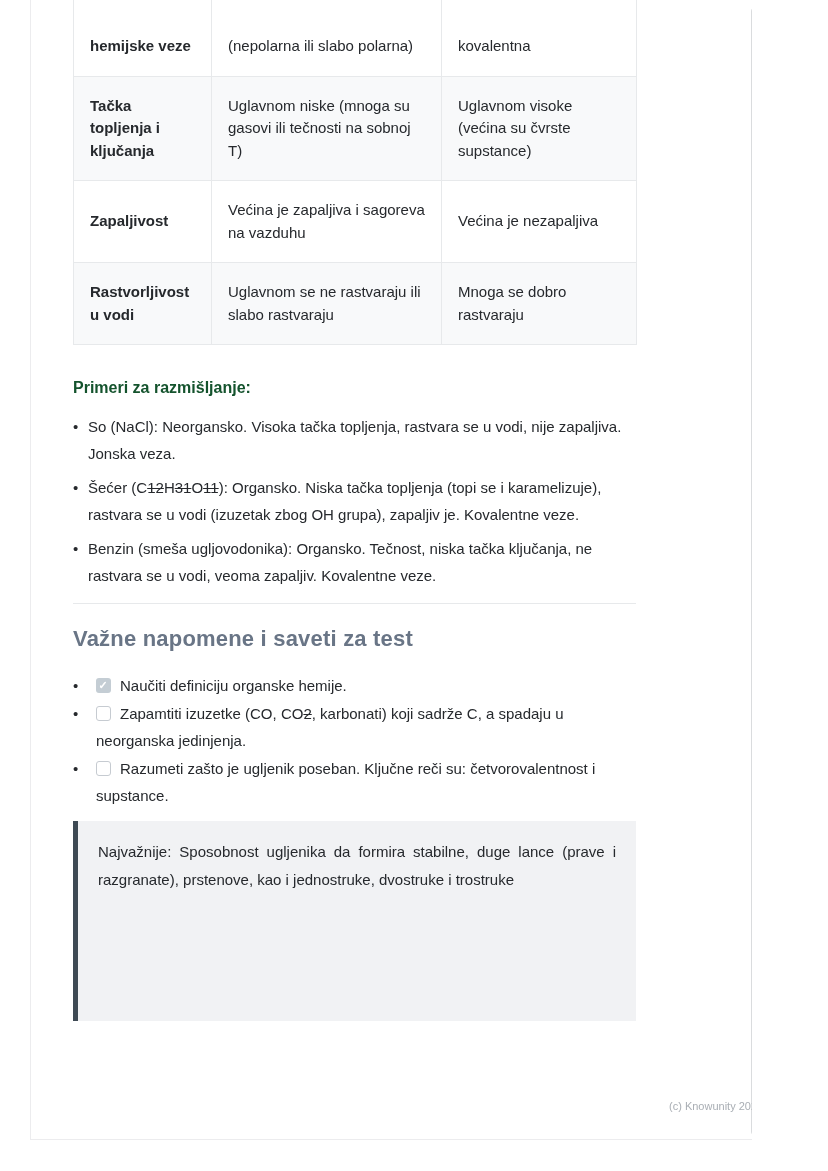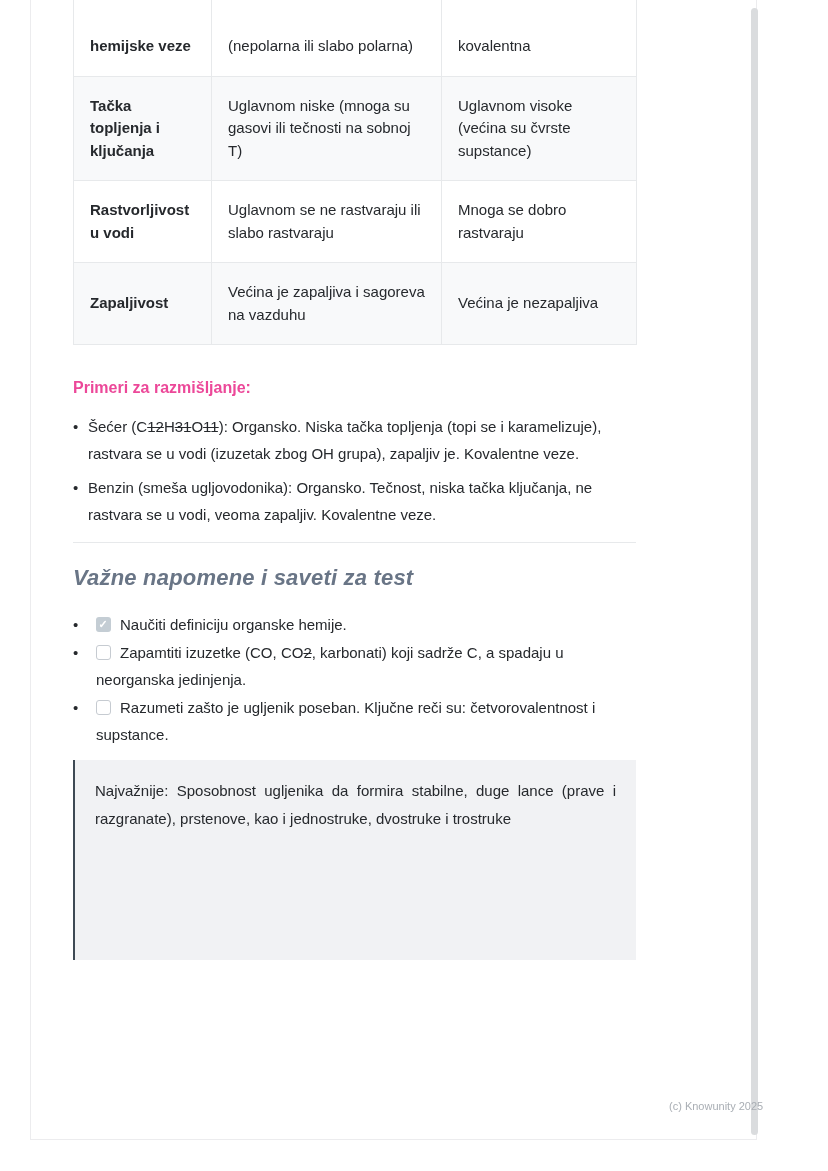--- a/index.html
+++ b/index.html
@@ -1,41 +1,41 @@
 <!DOCTYPE html>
 <html><head>
 <meta charset="utf-8">
 <style>
   html,body{margin:0;padding:0;background:#ffffff;}
   .viewport{
-    position:relative;width:828px;height:1171px;overflow:hidden;background:#ffffff;
+    position:relative;width:752px;height:1171px;overflow:hidden;background:#ffffff;
     font-family:"Liberation Sans",sans-serif;color:#26292d;
   }
   .page{
     position:absolute;left:30px;top:-65px;width:727px;height:1205px;
     background:#ffffff;border:1px solid #ececee;box-sizing:border-box;overflow:hidden;
   }
   .content{margin-left:42px;width:563px;}
   table{border-collapse:collapse;width:563px;font-size:15px;line-height:1.5;table-layout:fixed;}
   td{border:1px solid #e7e9eb;vertical-align:middle;padding:18px 16px;word-wrap:break-word;}
   tr:nth-child(even) td{background:#f8f9fa;}
   td.c1{font-weight:700;}
   tr.cut td{padding-top:98px;vertical-align:top;}
-  h3.examples-heading{margin:34px 0 16px 0;font-size:16px;font-weight:700;color:#ec4899;}
+  h3.examples-heading{margin:34px 0 16px 0;font-size:16px;font-weight:700;color:#14532d;}
   ul{margin:0;padding:0;list-style:none;font-size:15px;line-height:27px;}
   ul.examples li{position:relative;padding-left:15px;margin-bottom:7px;}
   ul li::before{content:"\2022";position:absolute;left:0;top:0;color:#26292d;}
   hr.divider{border:none;border-top:1px solid #e7e9eb;margin:14px 0 22px 0;}
-  h2.notes-heading{margin:8px 0 20px 0;font-size:22px;font-weight:700;letter-spacing:.2px;font-style:italic;}
+  h2.notes-heading{margin:8px 0 20px 0;font-size:22px;font-weight:700;letter-spacing:.2px;}
   ul.checklist li{position:relative;padding-left:23px;margin-bottom:1px;}
   .checkbox{display:inline-block;width:15px;height:15px;border-radius:3px;vertical-align:-2px;margin-right:9px;box-sizing:border-box;position:relative;}
   .checkbox.unchecked{border:1.5px solid #c6cbd1;background:#ffffff;}
   .checkbox.checked{background:#c4cdd4;}
   .checkbox.checked::after{content:"\2713";position:absolute;left:2.5px;top:-6px;color:#ffffff;font-size:11px;font-weight:700;line-height:15px;top:0;}
-  .callout{margin-top:12px;background:#f1f2f4;border-left:2px solid #ef4444;padding:17px 20px;font-size:15px;line-height:28px;text-align:justify;min-height:200px;box-sizing:border-box;width:563px;}
+  .callout{margin-top:12px;background:#f1f2f4;border-left:5px solid #ef4444;padding:17px 20px;font-size:15px;line-height:28px;text-align:justify;min-height:200px;box-sizing:border-box;width:563px;}
   .b{font-weight:400;}
   .strike{text-decoration:line-through;}
   .scrollbar{position:absolute;left:751px;top:8px;width:7px;height:1127px;border-radius:4px;background:#dadcde;z-index:5;}
   .watermark{position:absolute;left:669px;top:1100px;font-size:11px;color:#a9aeb4;z-index:6;white-space:nowrap;}
 </style>
 </head>
 <body>
 
 <div class="viewport">
   <div class="page">
@@ -52,35 +52,36 @@
               <td class="c1">hemijske veze</td>
               <td><span>(nepolarna ili slabo polarna)</span></td>
               <td><span>kovalentna</span></td>
             </tr>
             <tr>
               <td class="c1">Tačka topljenja i ključanja</td>
               <td><span>Uglavnom </span><span class="b">niske</span><span> (mnoga su gasovi ili tečnosti na sobnoj T)</span></td>
               <td><span>Uglavnom </span><span class="b">visoke</span><span> (većina su čvrste supstance)</span></td>
             </tr>
             <tr>
+              <td class="c1">Zapaljivost</td>
+              <td><span>Većina je </span><span class="b">zapaljiva</span><span> i sagoreva na vazduhu</span></td>
+              <td><span>Većina je </span><span class="b">nezapaljiva</span></td>
+            </tr>
+            <tr>
               <td class="c1">Rastvorljivost u vodi</td>
               <td><span>Uglavnom se </span><span class="b">ne rastvaraju</span><span> ili slabo rastvaraju</span></td>
               <td><span>Mnoga se </span><span class="b">dobro rastvaraju</span></td>
-            </tr>
-            <tr>
-              <td class="c1">Zapaljivost</td>
-              <td><span>Većina je </span><span class="b">zapaljiva</span><span> i sagoreva na vazduhu</span></td>
-              <td><span>Većina je </span><span class="b">nezapaljiva</span></td>
             </tr>
           </tbody>
       </table>
 
       <h3 class="examples-heading">Primeri za razmišljanje:</h3>
 
       <ul class="examples" id="examples-list">
+          <li><span class="b">So (NaCl):</span><span> Neorgansko. Visoka tačka topljenja, rastvara se u vodi, nije zapaljiva. Jonska veza.</span></li>
           <li><span class="b">Šećer (C</span><span class="b strike">12</span><span class="b">H</span><span class="b strike">31</span><span class="b">O</span><span class="b strike">11</span><span class="b">):</span><span> Organsko. Niska tačka topljenja (topi se i karamelizuje), rastvara se u vodi (izuzetak zbog OH grupa), zapaljiv je. Kovalentne veze.</span></li>
           <li><span class="b">Benzin (smeša ugljovodonika):</span><span> Organsko. Tečnost, niska tačka ključanja, ne rastvara se u vodi, veoma zapaljiv. Kovalentne veze.</span></li>
         </ul>
 
       <hr class="divider">
 
       <h2 class="notes-heading" style="color: rgb(105, 117, 134);">Važne napomene i saveti za test</h2>
 
       <ul class="checklist" id="checklist">
           <li><span class="checkbox checked"></span><span>Naučiti definiciju organske hemije.</span></li>

